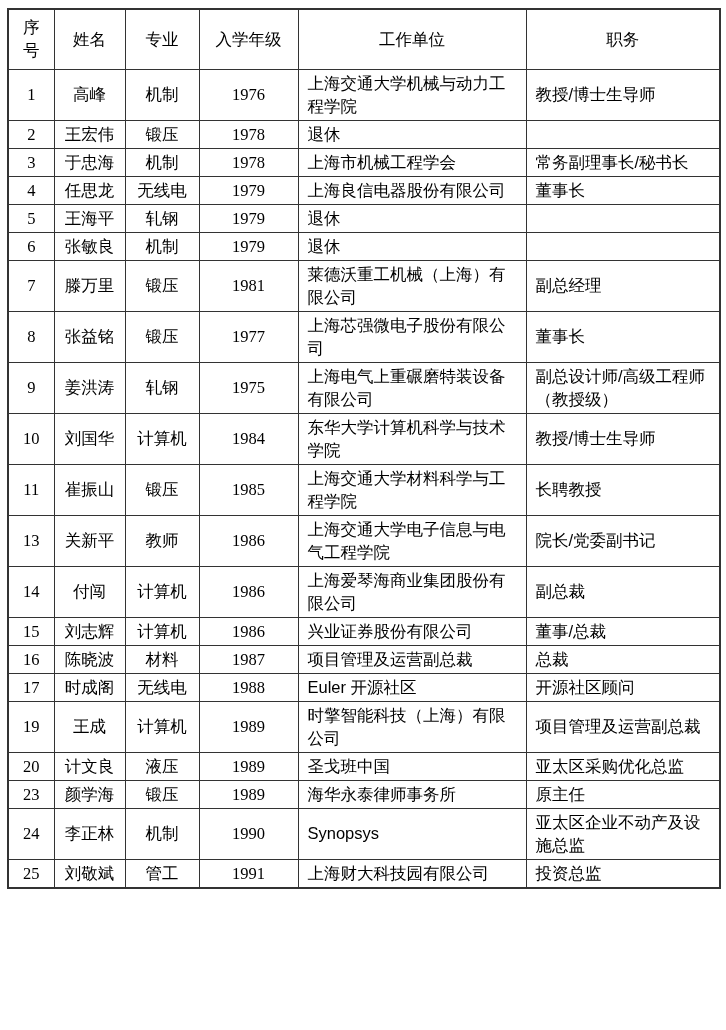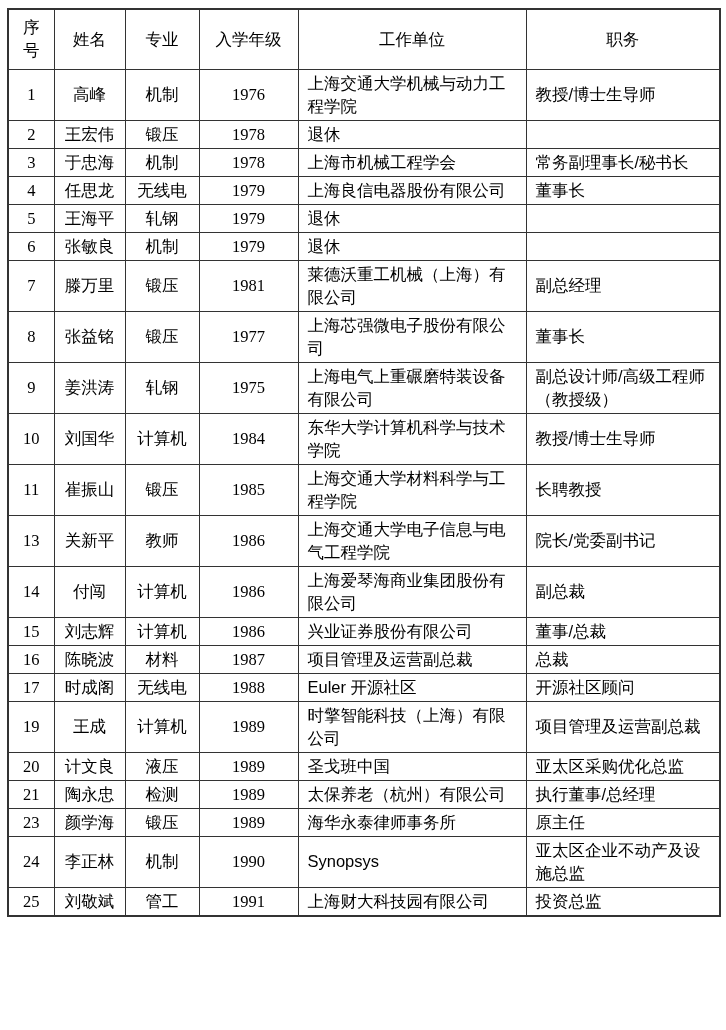--- a/index.html
+++ b/index.html
@@ -222,28 +222,20 @@
         </tr>
         <tr>
           <td class="c-center c-serif">20</td>
           <td class="c-center">计文良</td>
           <td class="c-center">液压</td>
           <td class="c-center c-serif">1989</td>
           <td class="c-left">圣戈班中国</td>
           <td class="c-left">亚太区采购优化总监</td>
         </tr>
         <tr>
-          <td class="c-center c-serif">21</td>
-          <td class="c-center">陶永忠</td>
-          <td class="c-center">检测</td>
-          <td class="c-center c-serif">1989</td>
-          <td class="c-left">太保养老（杭州）有限公司</td>
-          <td class="c-left">执行董事/总经理</td>
-        </tr>
-        <tr>
           <td class="c-center c-serif">23</td>
           <td class="c-center">颜学海</td>
           <td class="c-center">锻压</td>
           <td class="c-center c-serif">1989</td>
           <td class="c-left">海华永泰律师事务所</td>
           <td class="c-left">原主任</td>
         </tr>
         <tr>
           <td class="c-center c-serif">24</td>
           <td class="c-center">李正林</td>

